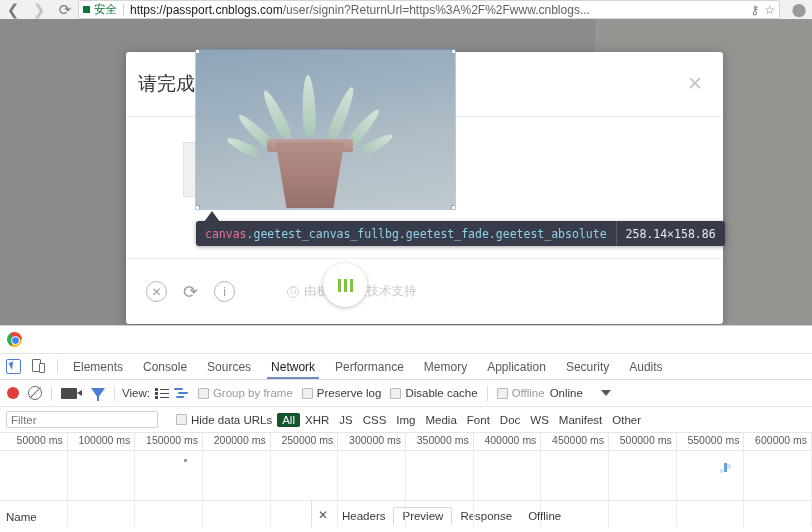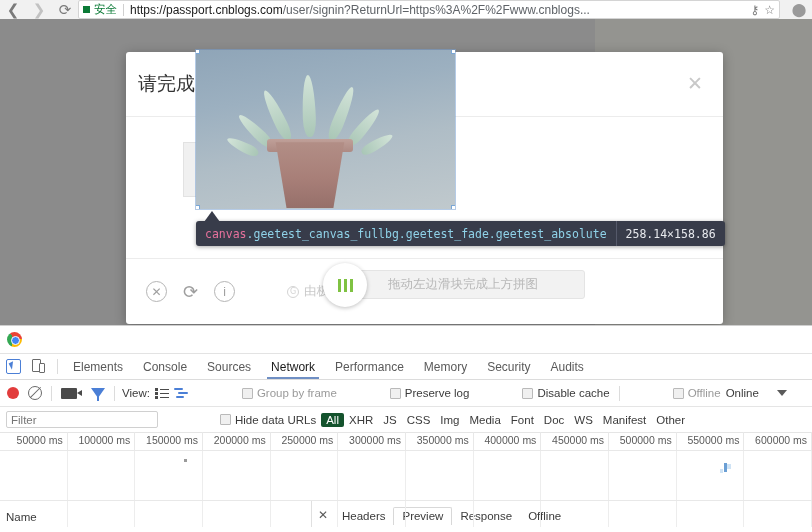--- a/index.html
+++ b/index.html
@@ -314,21 +314,21 @@
     height: 1.4px; background: #4a4a4a;
   }
   .wave-ico { width: 15px; height: 12px; position: relative; flex: 0 0 auto; }
   .wave-ico i {
     position: absolute; height: 2px; background: #4b7fd6; border-radius: 1px;
   }
   .cbx {
     width: 11px; height: 11px; border: 1px solid #b9b9b9; background: #f0f0f0;
     border-radius: 1px; flex: 0 0 auto;
   }
-  .tb-item { display: flex; align-items: center; gap: 4px; flex: 0 0 auto; margin-left: 44px; }
+  .tb-item { display: flex; align-items: center; gap: 4px; flex: 0 0 auto; }
   .tb-gap { width: 9px; flex: 0 0 auto; }
   .tb-gap-sm { width: 5px; flex: 0 0 auto; }
   .dim-txt { color: #9a9a9a; }
   .caret-dn {
     width: 0; height: 0; border-left: 5px solid transparent;
     border-right: 5px solid transparent; border-top: 6px solid #5a5a5a;
     flex: 0 0 auto;
   }
 
   .dt-filterbar {
@@ -448,23 +448,20 @@
           <div class="circ-ico">✕</div>
           <div class="refresh-ico">⟳</div>
           <div class="circ-ico">i</div>
         </div>
         <div class="foot-brand">
           <span class="brand-mark">G</span>
           <span>由极验提供技术支持</span>
         </div>
       </div>
 
-      <div class="slider-track">
-        <span class="slider-hint">拖动左边滑块完成上方拼图</span>
-      </div>
       <div class="slider-handle">
         <i></i>
           <i></i>
           <i></i>
       </div>
     </div>
 
     <div class="canvas-highlight">
       <div class="hl-sky"></div>
       <div class="hl-soil"></div>
@@ -510,20 +507,21 @@
             <span class="small"></span>
           </span>
       </div>
       <div class="tab-sep"></div>
       <div class="dt-tab">Elements</div>
       <div class="dt-tab">Console</div>
       <div class="dt-tab">Sources</div>
       <div class="dt-tab active">Network</div>
       <div class="dt-tab">Performance</div>
       <div class="dt-tab">Memory</div>
+      <div class="dt-tab">Application</div>
       <div class="dt-tab">Security</div>
       <div class="dt-tab">Audits</div>
     </div>
 
     <div class="dt-toolbar">
       <span class="rec-dot"></span>
       <span class="tb-gap"></span>
       <span class="clear-ico"></span>
       <span class="tb-gap"></span>
       <span class="vsep"></span>

